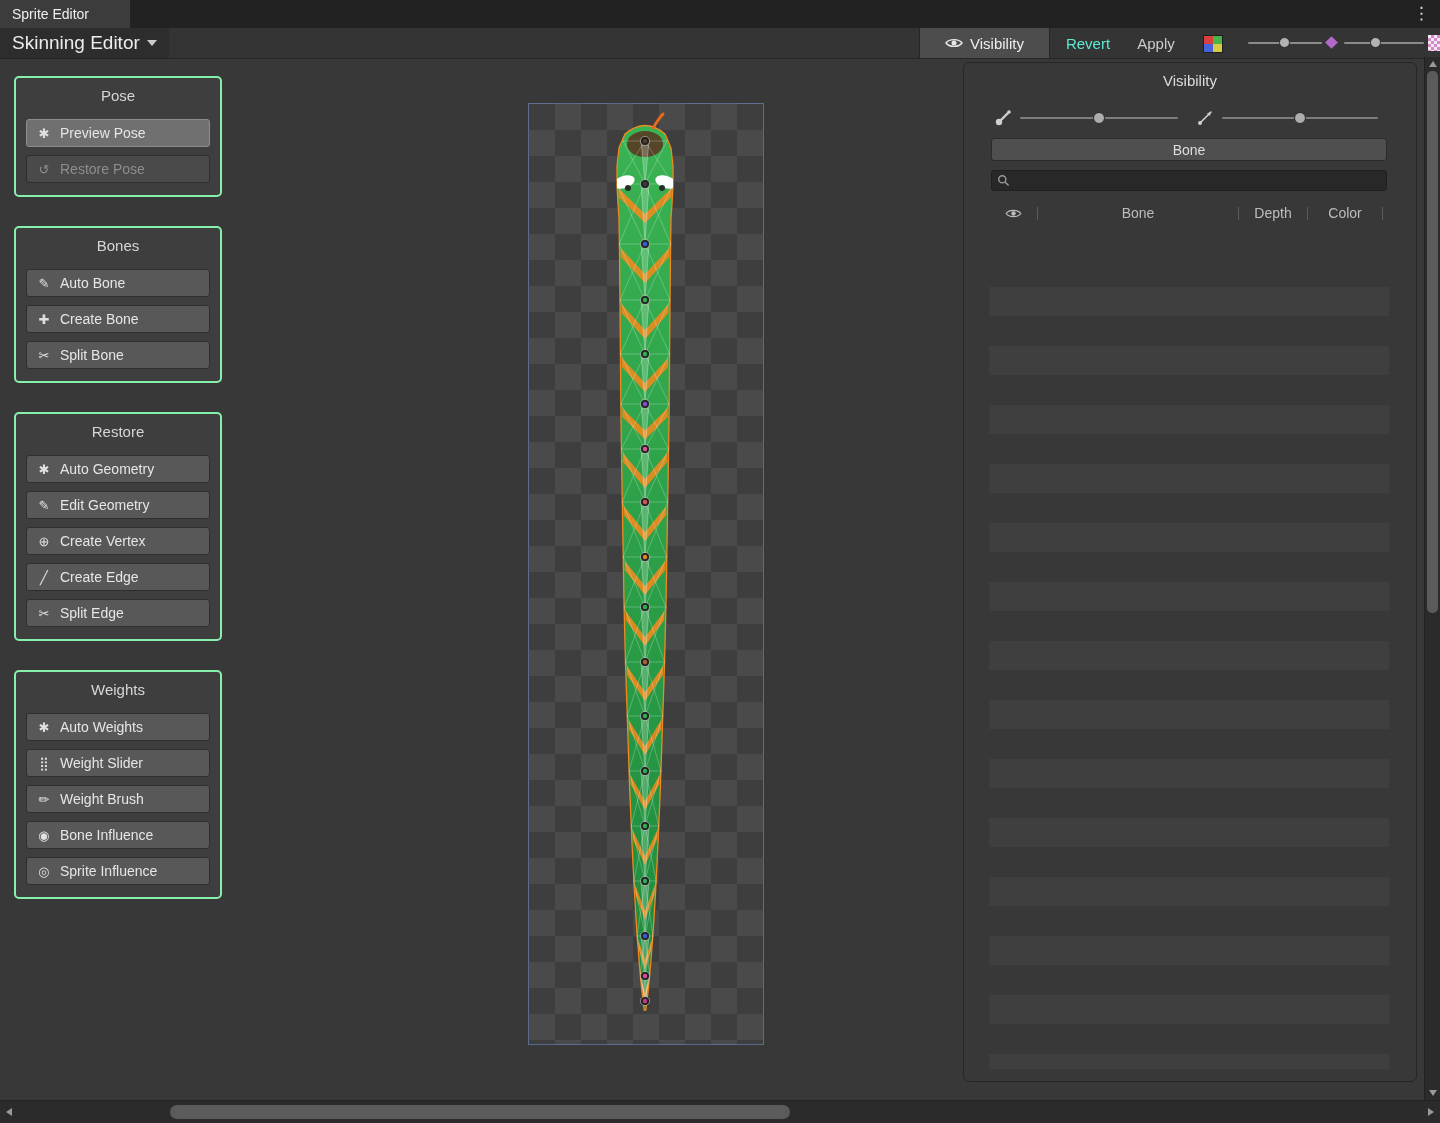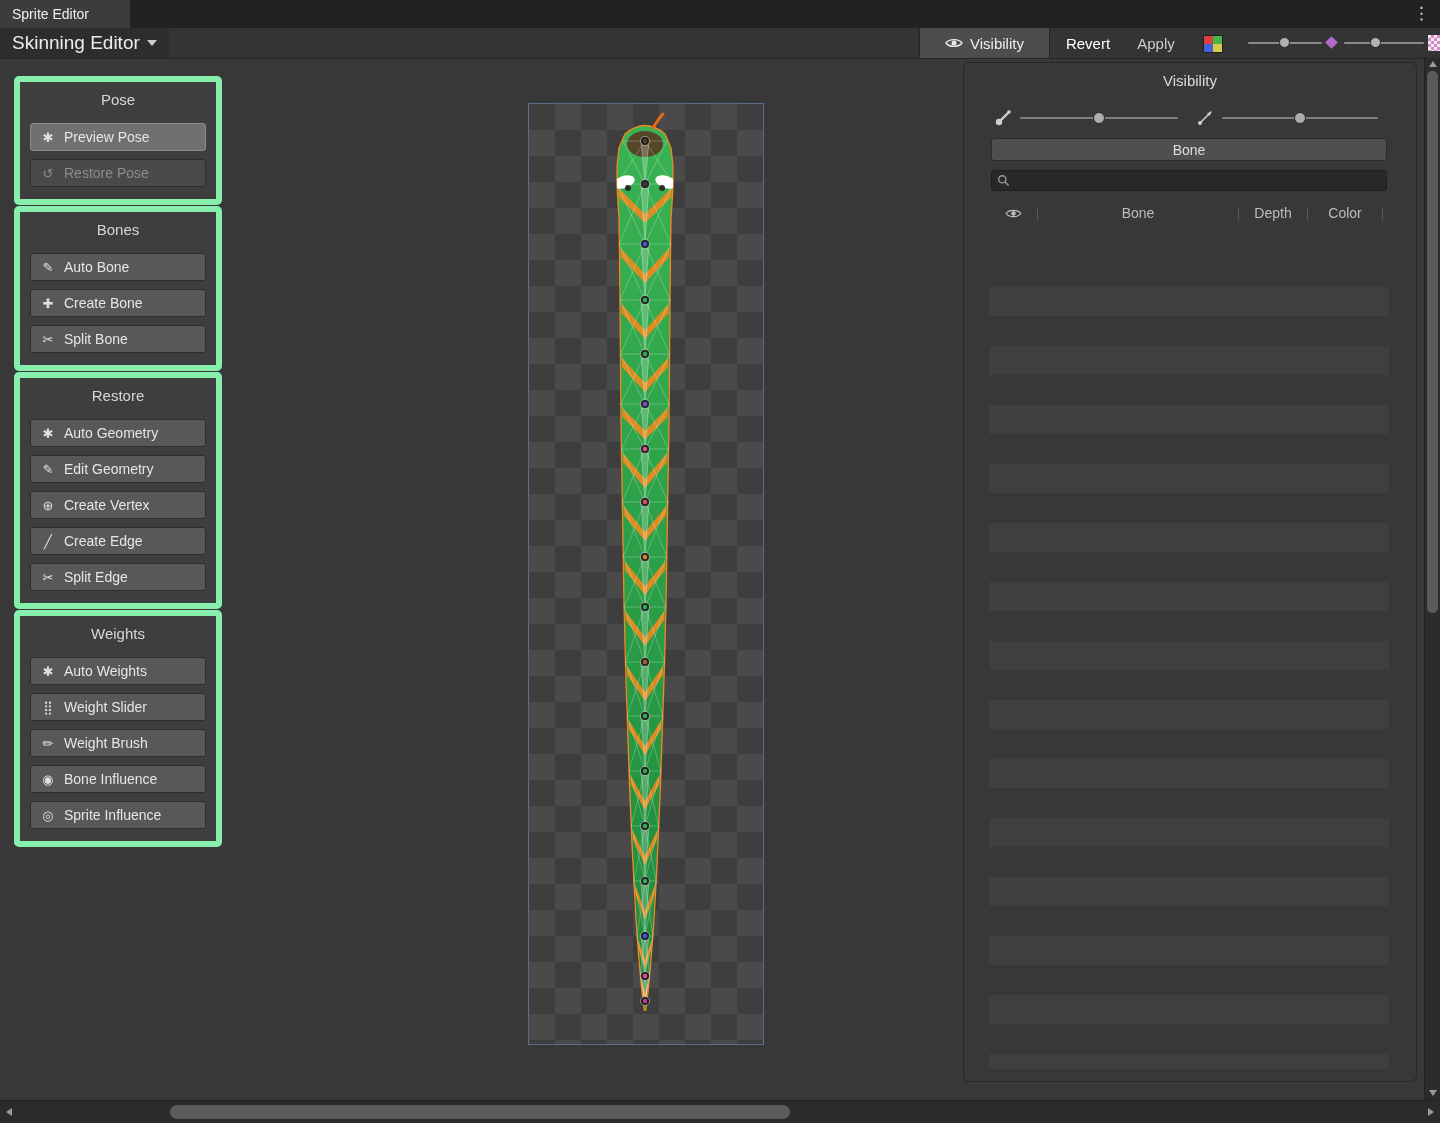--- a/index.html
+++ b/index.html
@@ -14,36 +14,36 @@
 
   
   .toolbar{position:absolute;top:28px;left:0;right:0;height:30px;background:#343434;border-bottom:1px solid #262626;}
   .mode-dd{position:absolute;left:0;top:0;height:30px;display:flex;align-items:center;gap:7px;
       padding:0 12px;color:#ececec;font-size:19px;background:#2d2d2d;}
   .caret-down{width:0;height:0;border-left:5px solid transparent;border-right:5px solid transparent;border-top:6px solid #cdcdcd;}
   .vis-btn{position:absolute;left:919px;top:0;width:131px;height:30px;background:#4d4d4d;
       border-left:1px solid #262626;border-right:1px solid #262626;display:flex;align-items:center;
       justify-content:center;gap:7px;color:#eeeeee;font-size:15px;box-sizing:border-box;}
   .txt-btn{position:absolute;top:0;height:30px;display:flex;align-items:center;justify-content:center;font-size:15px;}
-  .revert-btn{left:1056px;width:64px;color:#ffffff;}
+  .revert-btn{left:1056px;width:64px;color:#5eead4;}
   .apply-btn{left:1126px;width:60px;color:#cccccc;justify-content:center;}
   .rgb-icon{position:absolute;left:1203px;top:7px;width:18px;height:16px;display:grid;
       grid-template-columns:9px 9px;grid-template-rows:8px 8px;border:1px solid #1f1f1f;}
   .rgb-icon div{width:100%;height:100%;}
   .tslider{position:absolute;top:14px;height:2px;background:#8b8b8b;border-radius:1px;}
   .tslider .knob{position:absolute;top:-5px;width:11px;height:11px;border-radius:50%;background:#b2b2b2;border:1px solid #2a2a2a;box-sizing:border-box;}
   .purple-icon{position:absolute;left:1327px;top:10px;width:9px;height:9px;background:#b469c8;transform:rotate(45deg);}
   .pattern-icon{position:absolute;left:1428px;top:7px;width:12px;height:16px;
       background-image:linear-gradient(45deg,#d489c9 25%,transparent 25%,transparent 75%,#d489c9 75%),
                        linear-gradient(45deg,#d489c9 25%,#f2e9f2 25%,#f2e9f2 75%,#d489c9 75%);
       background-size:6px 6px;background-position:0 0,3px 3px;}
 
   
   .left-panel{position:absolute;left:14px;top:76px;width:208px;}
-  .section{background:#3e3e3e;border:6px solid #86efac;border-radius:5px;margin-bottom:1px;
+  .section{background:#3e3e3e;border:2px solid #86efac;border-radius:5px;margin-bottom:29px;
       padding:4px 10px 12px;box-sizing:border-box;}
   .section-title{text-align:center;color:#d6d6d6;font-size:15px;padding:5px 0 7px;}
   .pbtn{height:28px;display:flex;align-items:center;gap:8px;background:#585858;border:1px solid #2e2e2e;
       border-radius:3px;margin-top:8px;padding:0 9px;color:#e6e6e6;font-size:14px;box-sizing:border-box;cursor:default;}
   .pbtn:first-of-type{margin-top:0;}
   .pbtn-ico{width:16px;text-align:center;font-size:13px;color:#e0e0e0;flex:0 0 16px;}
   .pbtn.active{background:#707070;border-color:#8d8d8d;}
   .pbtn.disabled{background:#4a4a4a;color:#8d8d8d;}
   .pbtn.disabled .pbtn-ico{color:#8d8d8d;}
 

